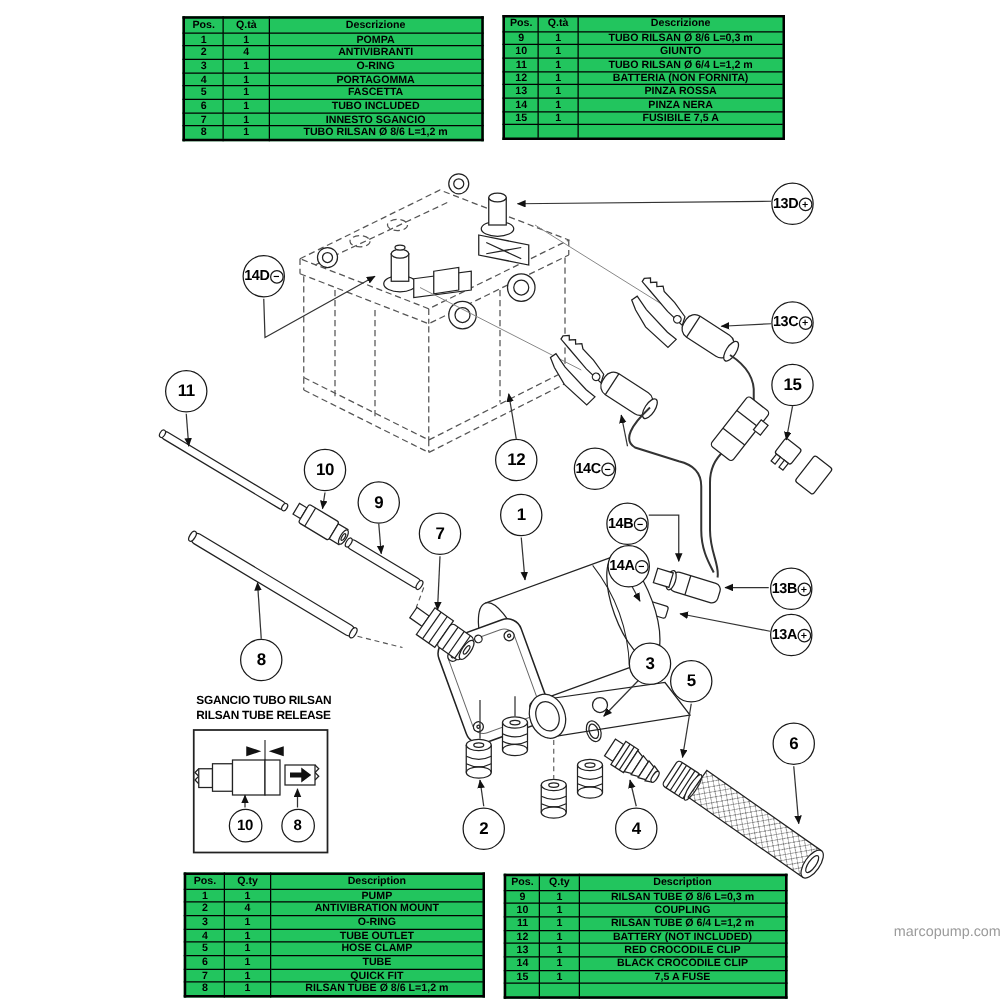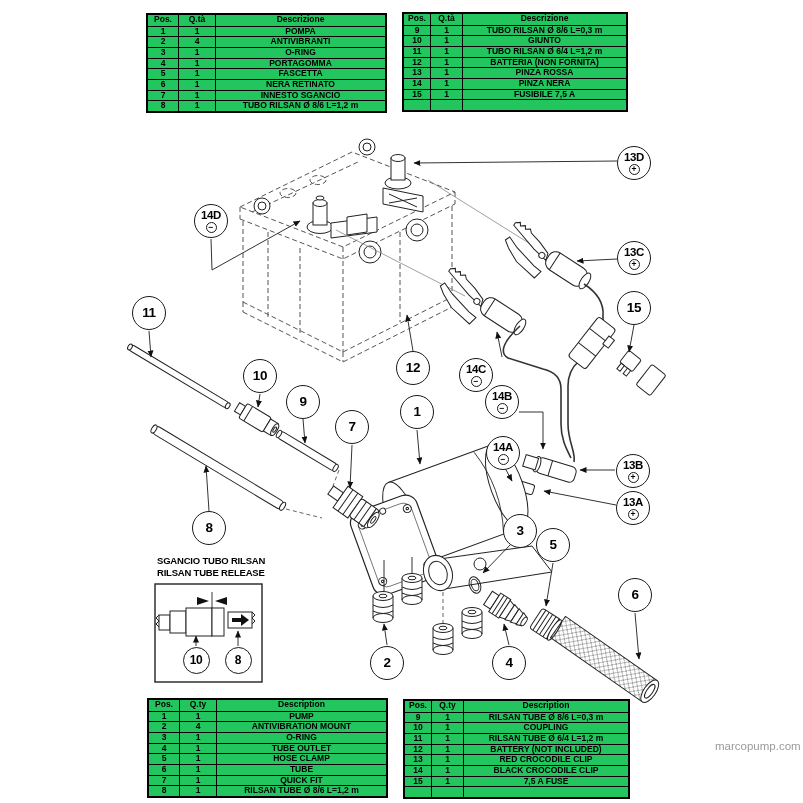--- a/index.html
+++ b/index.html
@@ -22,21 +22,21 @@
   .ptable.narrow th:nth-child(1),.ptable.narrow td:nth-child(1){width:26px;}
   .ptable.narrow th:nth-child(2),.ptable.narrow td:nth-child(2){width:31px;}
   .t-tl{left:146px;top:13px;width:241px;}
   .t-tr{left:402px;top:12px;width:226px;}
   .t-bl{left:147px;top:698px;width:241px;}
   .t-br{left:403px;top:699px;width:227px;}
   
   .callout{
     position:absolute;width:34px;height:34px;margin-left:-17px;margin-top:-17px;
     border:1.7px solid #1a1a1a;border-radius:50%;background:#fff;
-    display:flex;flex-direction:column;align-items:center;justify-content:center;
+    display:flex;flex-direction:row;align-items:center;justify-content:center;
     box-sizing:border-box;z-index:5;
   }
   .callout .co-label{font-weight:bold;font-size:13.5px;line-height:12px;letter-spacing:-0.3px;}
   .callout.wide .co-label{font-size:11.5px;}
   .callout.small{width:27px;height:27px;margin-left:-13.5px;margin-top:-13.5px;}
   .callout.small .co-label{font-size:12px;}
   .callout .co-sym{
     display:block;width:9px;height:9px;border:1px solid #1a1a1a;border-radius:50%;
     font-size:8.5px;line-height:8px;text-align:center;font-weight:bold;margin-top:1px;
   }
@@ -351,21 +351,21 @@
           <td>PORTAGOMMA</td>
         </tr>
         <tr>
           <td>5</td>
           <td>1</td>
           <td>FASCETTA</td>
         </tr>
         <tr>
           <td>6</td>
           <td>1</td>
-          <td>NERA RETINATO</td>
+          <td>TUBO INCLUDED</td>
         </tr>
         <tr>
           <td>7</td>
           <td>1</td>
           <td>INNESTO SGANCIO</td>
         </tr>
         <tr>
           <td>8</td>
           <td>1</td>
           <td>TUBO RILSAN Ø 8/6 L=1,2 m</td>
@@ -572,21 +572,21 @@
       <span class="co-label">13C</span>
       <span class="co-sym">+</span>
     </div>
     <div class="callout" style="left: 634px; top: 308px;">
       <span class="co-label">15</span>
     </div>
     <div class="callout wide" style="left: 476px; top: 375px;">
       <span class="co-label">14C</span>
       <span class="co-sym">−</span>
     </div>
-    <div class="callout wide" style="left: 502px; top: 402px;">
+    <div class="callout wide" style="left: 502px; top: 419px;">
       <span class="co-label">14B</span>
       <span class="co-sym">−</span>
     </div>
     <div class="callout wide" style="left: 503px; top: 453px;">
       <span class="co-label">14A</span>
       <span class="co-sym">−</span>
     </div>
     <div class="callout wide" style="left: 633px; top: 471px;">
       <span class="co-label">13B</span>
       <span class="co-sym">+</span>

